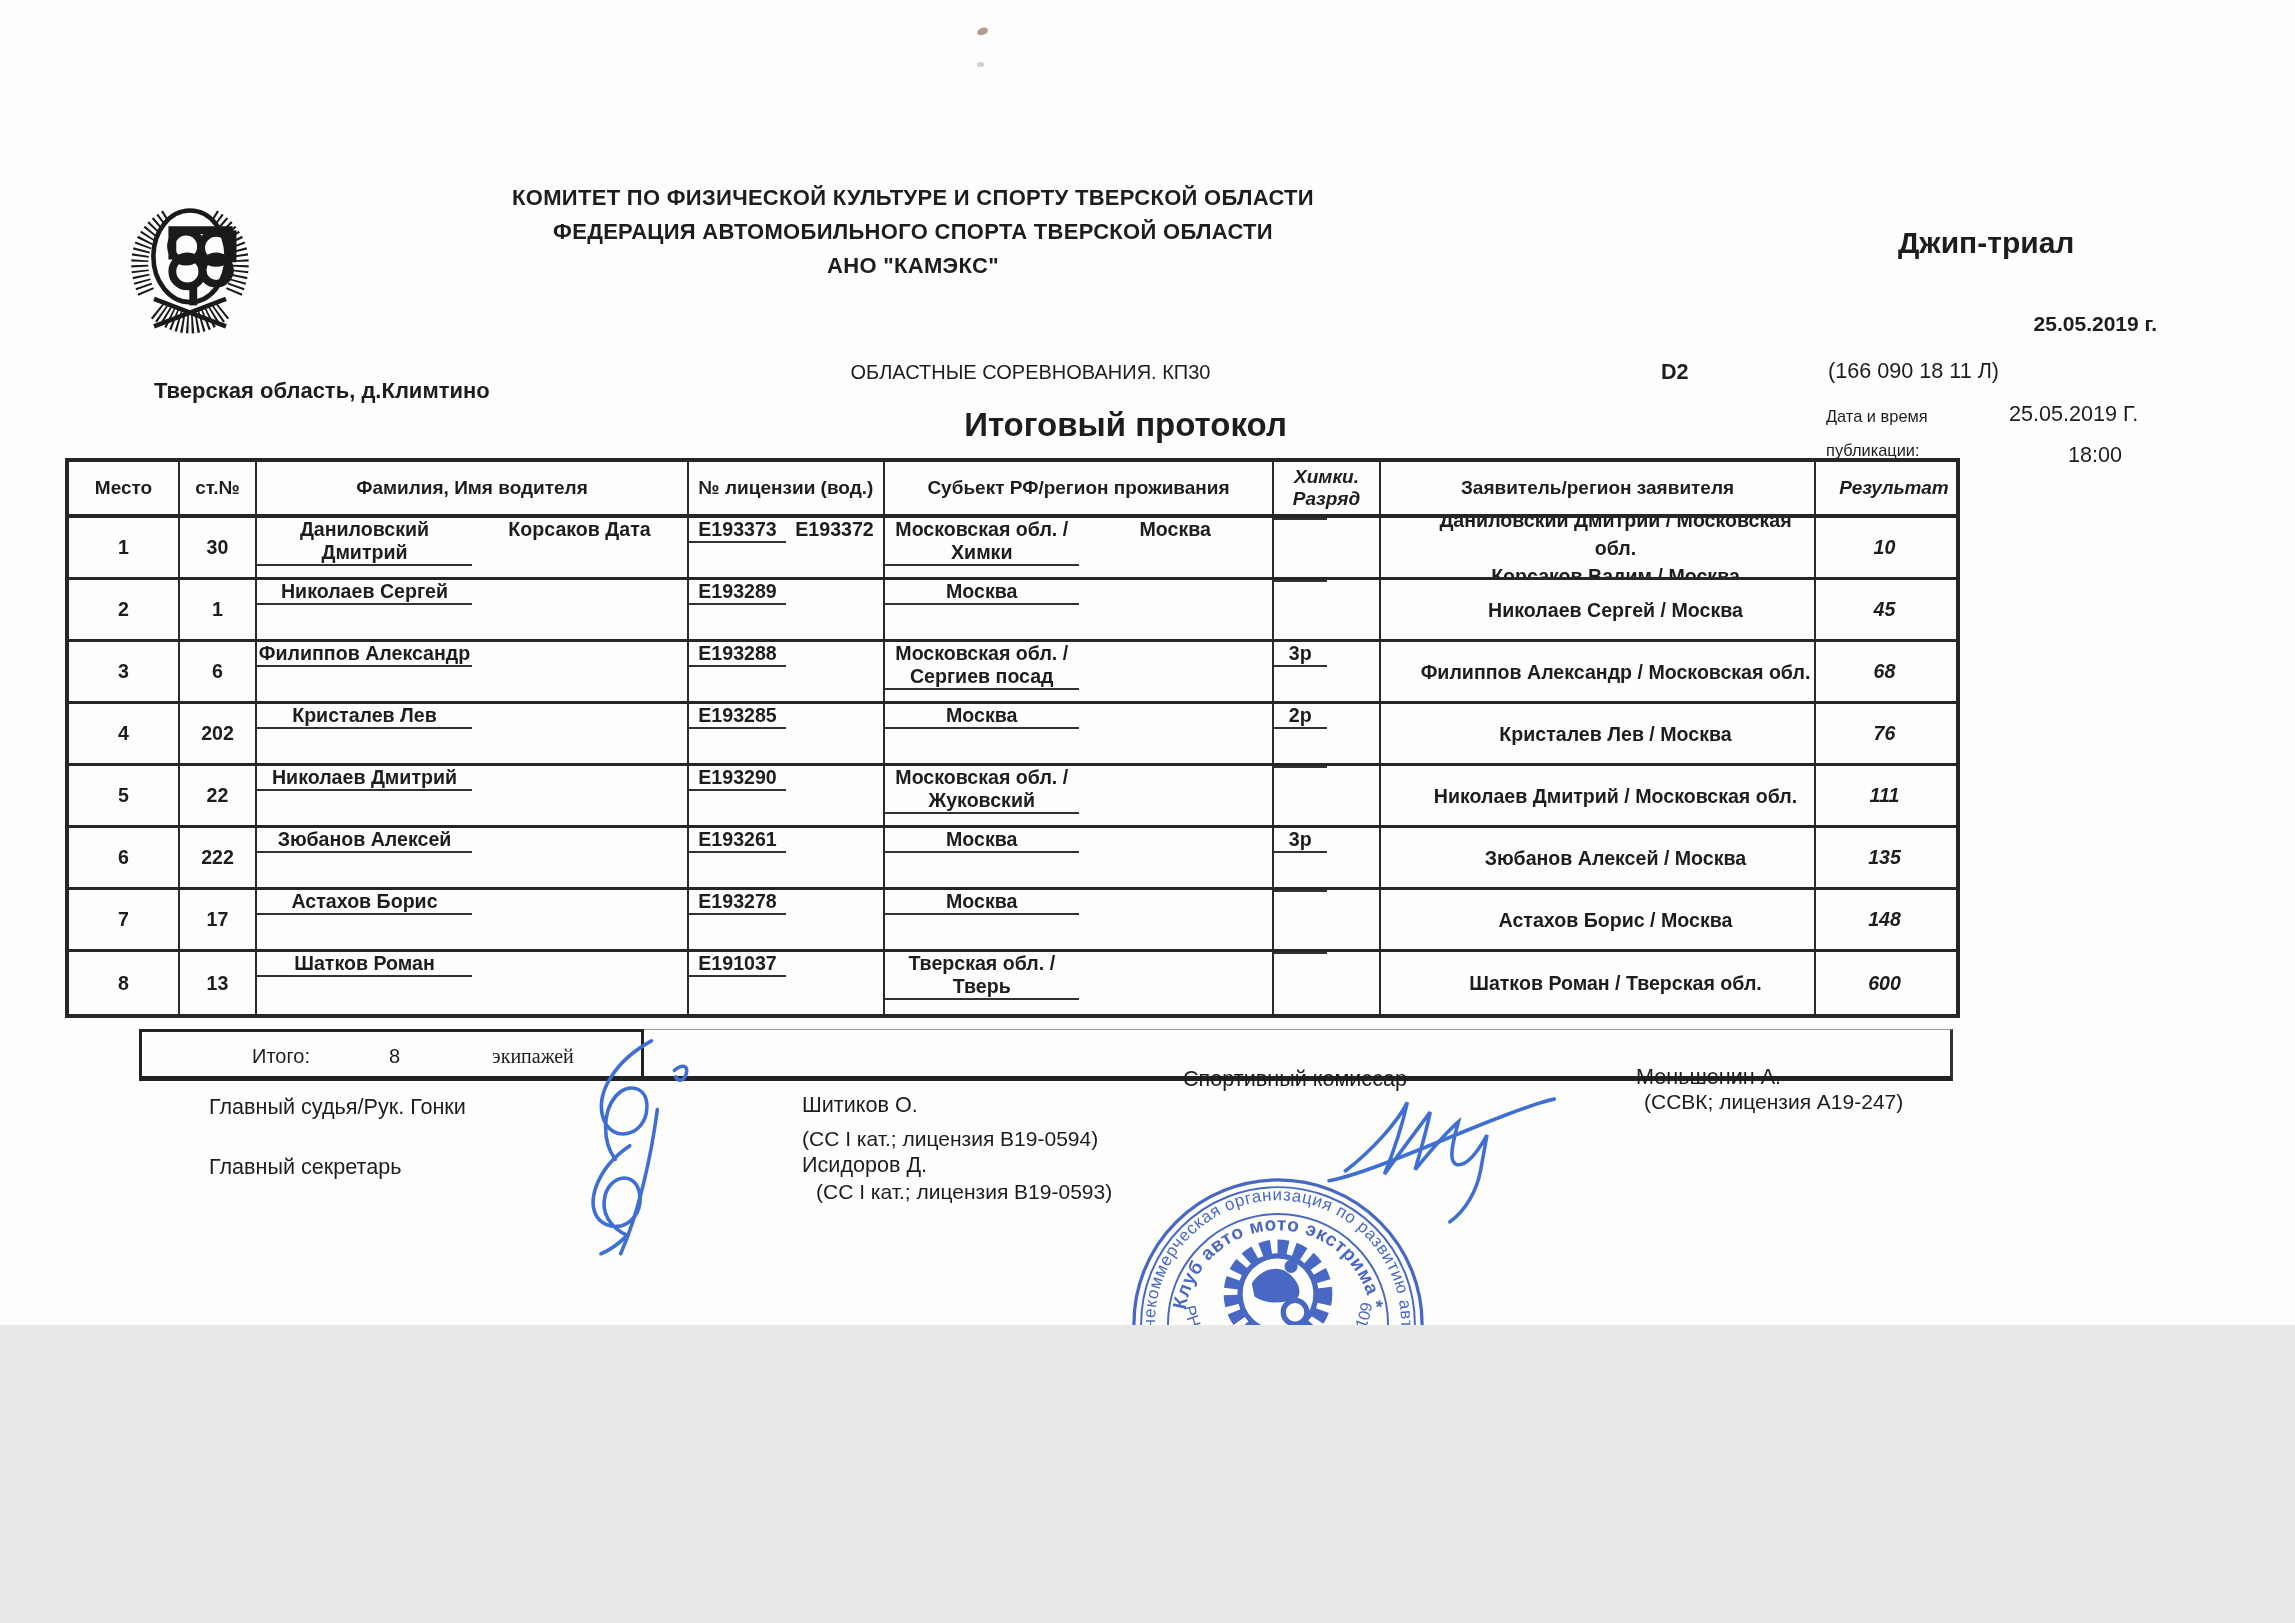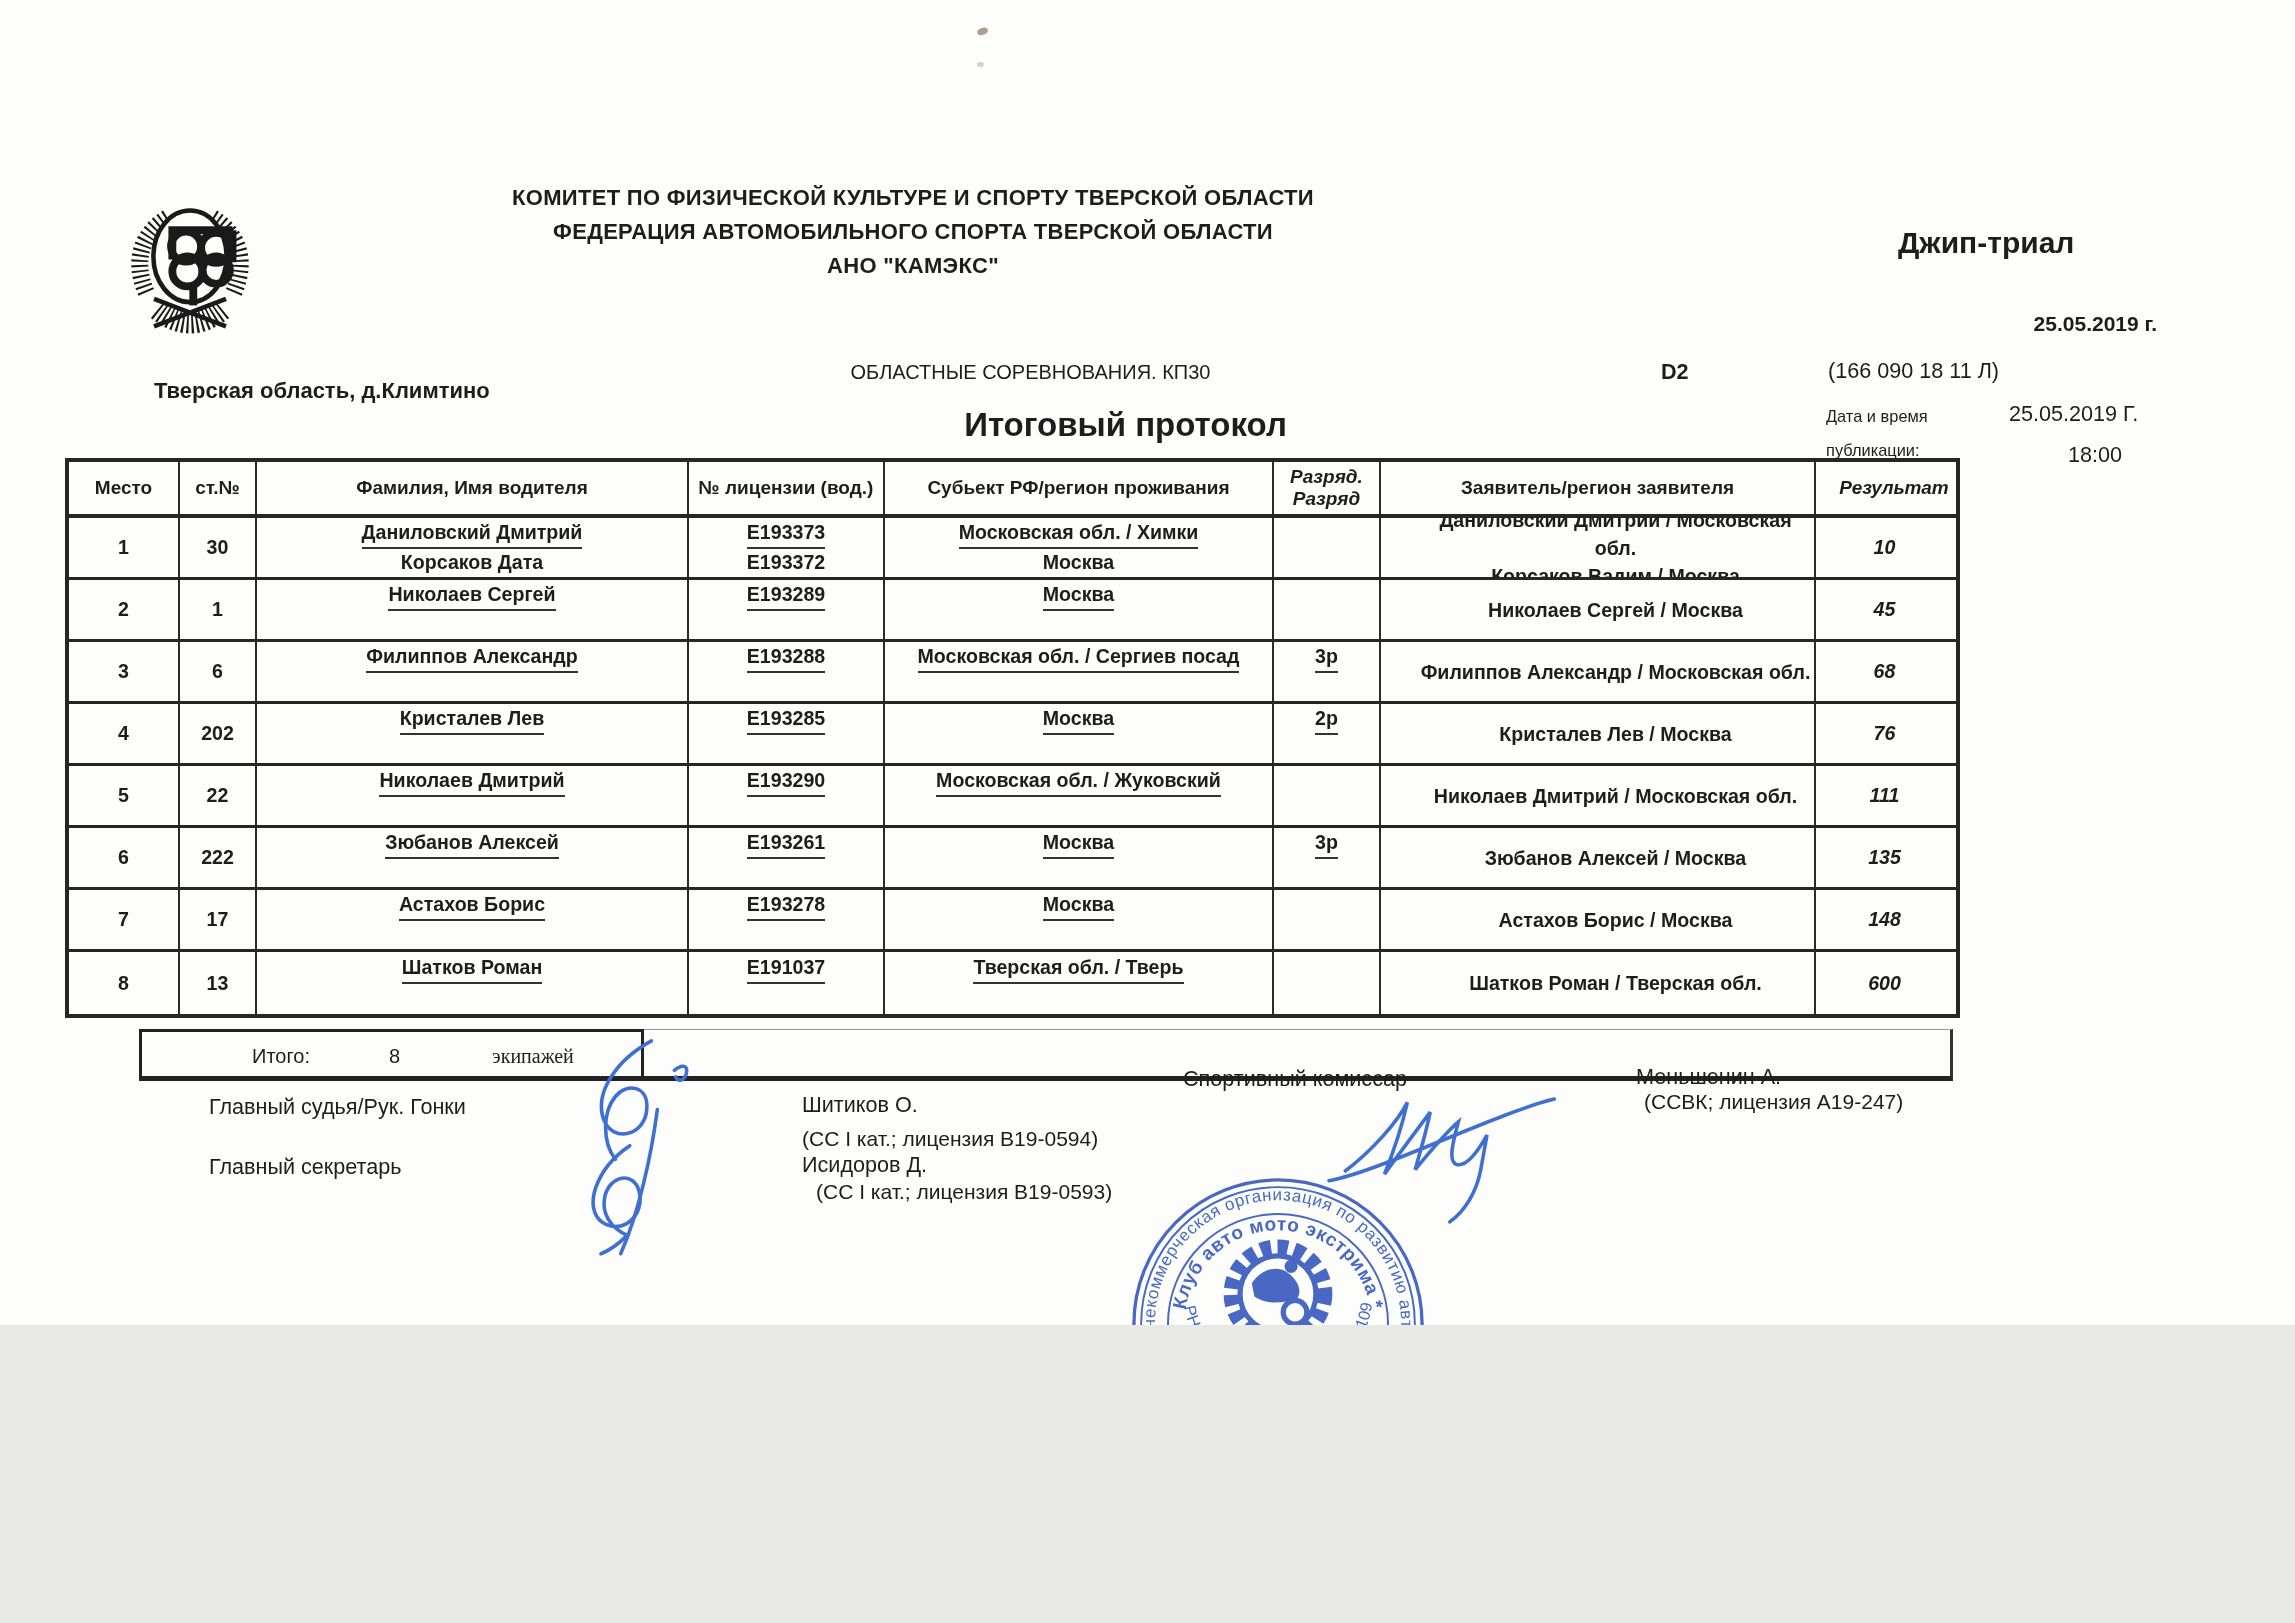--- a/index.html
+++ b/index.html
@@ -26,21 +26,21 @@
   #table{left:65px;top:458px;width:1895px;border:4.6px solid #262626;background:transparent;box-sizing:border-box;}
   .thead,.trow{display:flex;box-sizing:border-box;}
   .thead{height:56px;border-bottom:4.6px solid #262626;}
   .trow{height:62px;border-bottom:3.9px solid #262626;}
   .trow:last-child{border-bottom:none;}
   .cell{display:flex;align-items:center;justify-content:center;text-align:center;
         box-sizing:border-box;overflow:hidden;}
   .cell+.cell{border-left:2.6px solid #2b2b2b;}
   .c1{flex:0 0 109px;} .c2{flex:0 0 77px;} .c3{flex:0 0 432px;} .c4{flex:0 0 196px;}
   .c5{flex:0 0 389px;} .c6{flex:0 0 107px;} .c7{flex:0 0 435px;} .c8{flex:0 0 139px;}
-  .split{flex-direction:column;align-items:center;}
+  .split{flex-direction:row;align-items:flex-start;}
   .sub{flex:1;display:flex;align-items:center;justify-content:center;}
   .sub.top{border-bottom:2.6px solid #333;}
   .thead .cell{font-weight:bold;font-size:19px;line-height:22px;}
   .h-license{font-size:15.7px;}
   .h-class{font-style:italic;font-size:18.3px;}
   .h-result{font-style:italic;font-size:20px;padding-left:19px;}
   .trow .cell{font-weight:bold;font-size:19.6px;}
   .applicant{flex-direction:column;line-height:28px;padding-left:36px;}
   .result-val{font-style:italic;font-weight:600;font-size:22px;}
 
@@ -100,21 +100,21 @@
 
   <div class="abs" id="table">
     <div class="thead">
       <div class="cell c1">Место</div>
       <div class="cell c2">ст.№</div>
       <div class="cell c3">Фамилия, Имя водителя</div>
       <div class="cell c4 h-license">№ лицензии (вод.)</div>
       <div class="cell c5">Субьект РФ/регион проживания</div>
       <div class="cell c6 h-class">
         <div>
-            <div>Разряд.</div>
+            <div>Химки.</div>
              <div>Разряд</div>
           </div>
       </div>
       <div class="cell c7">Заявитель/регион заявителя</div>
       <div class="cell c8 h-result">Результат</div>
     </div>
 
     <div class="trow">
       <div class="cell c1">1</div>
       <div class="cell c2">30</div>

